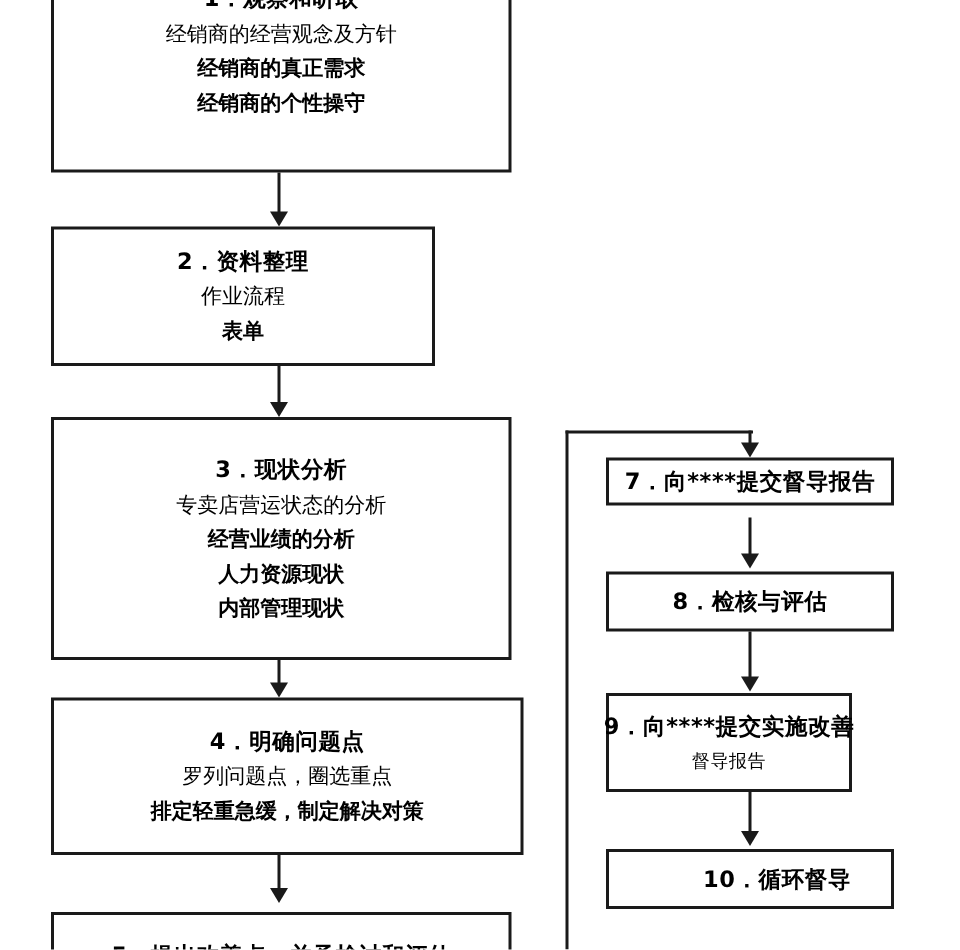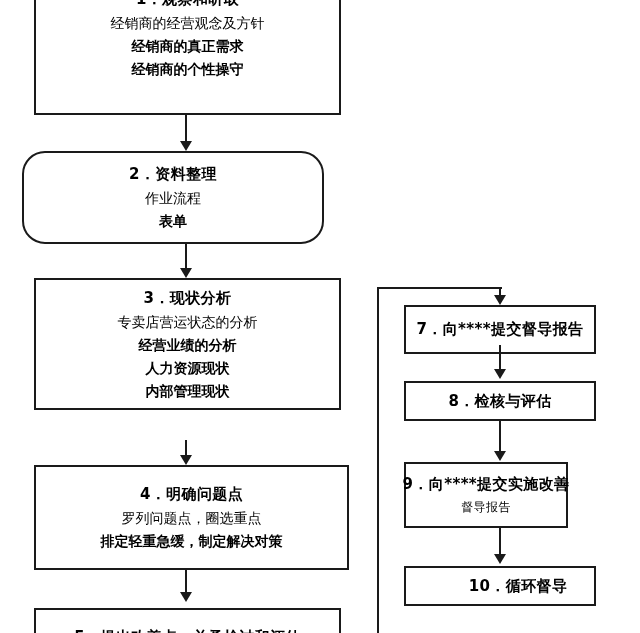--- a/index.html
+++ b/index.html
@@ -85,30 +85,30 @@
   <div class="node" style="left:34px; top:-48px; width:307px; height:163px;">
     <div class="title">1．观察和听取</div>
     <div class="line">经销商的经营观念及方针</div>
     <div class="line">经销商的真正需求</div>
     <div class="line">经销商的个性操守</div>
   </div>
 
   <div class="vline" style="left:185px; top:115px; height:28px;"></div>
   <div class="arrowhead" style="left:180px; top:141px;"></div>
 
-  <div class="node" style="left:22px; top:151px; width:302px; height:93px;border-radius:23px;">
+  <div class="node" style="left:34px; top:151px; width:256px; height:93px;">
     <div class="title">2．资料整理</div>
     <div class="line">作业流程</div>
     <div class="line">表单</div>
   </div>
 
   <div class="vline" style="left:185px; top:244px; height:26px;"></div>
   <div class="arrowhead" style="left:180px; top:268px;"></div>
 
-  <div class="node" style="left:34px; top:278px; width:307px; height:132px;">
+  <div class="node" style="left:34px; top:278px; width:307px; height:162px;">
     <div class="title">3．现状分析</div>
     <div class="line">专卖店营运状态的分析</div>
     <div class="line">经营业绩的分析</div>
     <div class="line">人力资源现状</div>
     <div class="line">内部管理现状</div>
   </div>
 
   <div class="vline" style="left:185px; top:440px; height:17px;"></div>
   <div class="arrowhead" style="left:180px; top:455px;"></div>
 
@@ -124,21 +124,21 @@
   <div class="node bold-body" style="left:34px; top:608px; width:307px; height:58px;">
     <div class="title">5．提出改善点，并予检讨和评估</div>
   </div>
 
   <div class="vline" style="left:377px; top:287px; height:346px;"></div>
 
   <div class="hline" style="left:377px; top:287px; width:125px;"></div>
   <div class="vline" style="left:499px; top:287px; height:10px;"></div>
   <div class="arrowhead" style="left:494px; top:295px;"></div>
 
-  <div class="node bold-body" style="left:404px; top:305px; width:192px; height:49px;align-items:center;">
+  <div class="node bold-body" style="left:404px; top:305px; width:192px; height:32px;align-items:center;">
     <div class="title">7．向****提交督导报告</div>
   </div>
 
   <div class="vline" style="left:499px; top:345px; height:26px;"></div>
   <div class="arrowhead" style="left:494px; top:369px;"></div>
 
   <div class="node bold-body" style="left:404px; top:381px; width:192px; height:40px;">
     <div class="title">8．检核与评估</div>
   </div>
 

